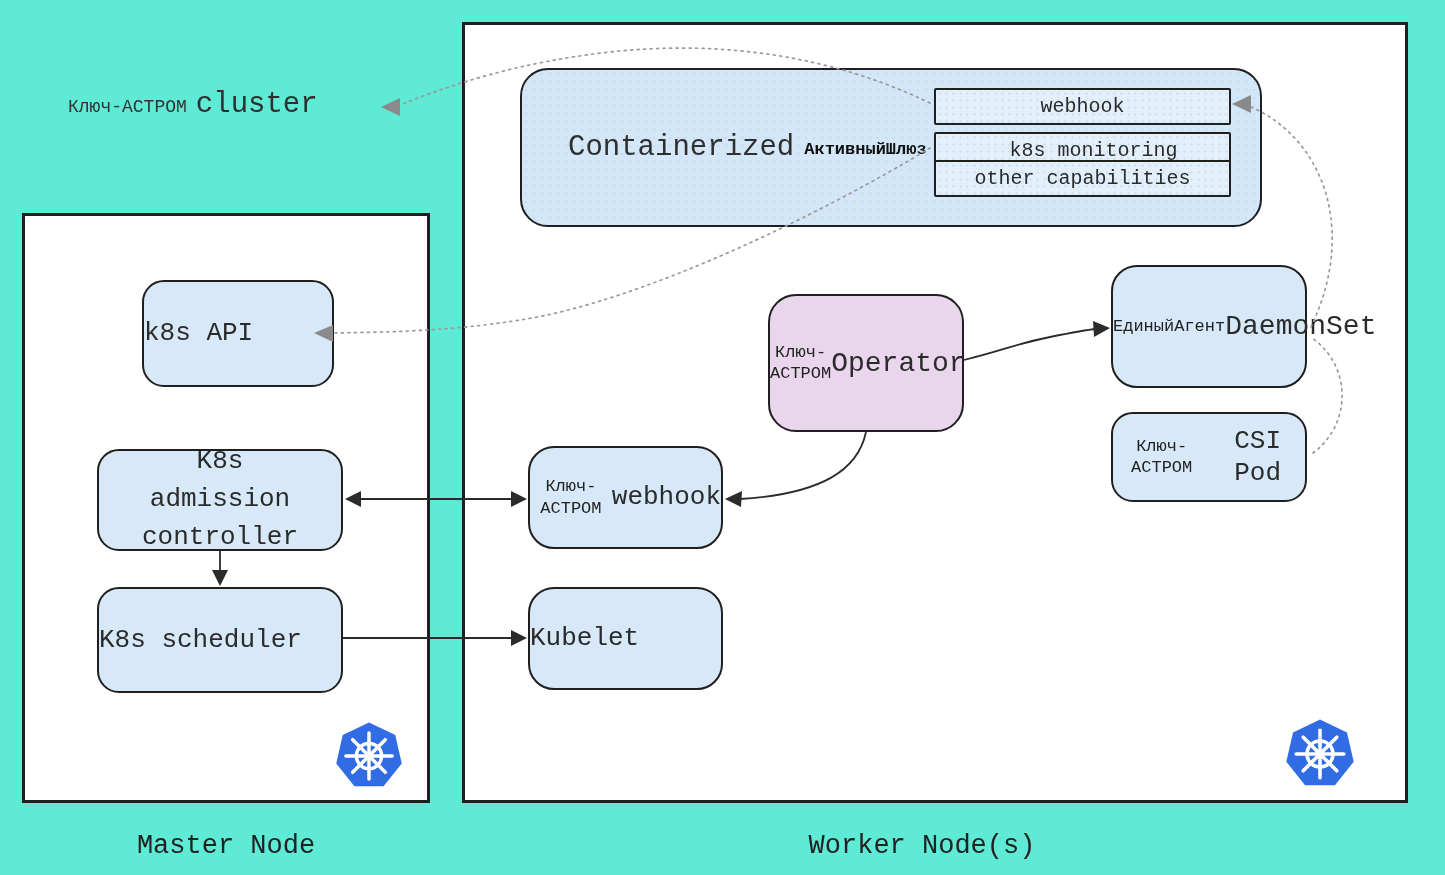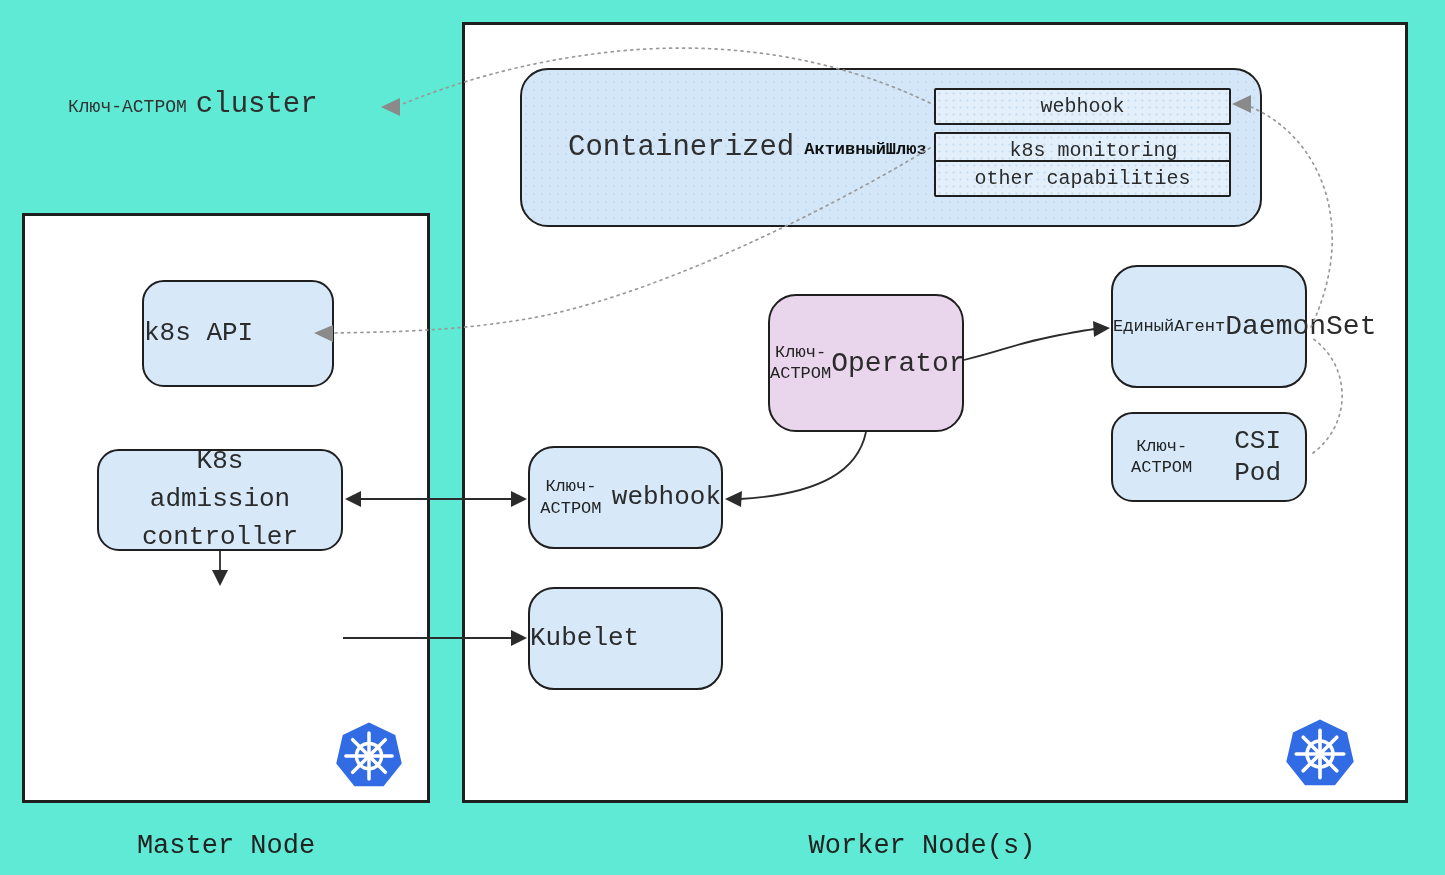--- a/index.html
+++ b/index.html
@@ -99,20 +99,23 @@
     <div class="capability" style="top:18px;">webhook</div>
     <div class="capability" style="top:62px;padding-left:22px;">k8s monitoring</div>
     <div class="capability" style="top:90px;">other capabilities</div>
   </div>
 
   <div class="node" style="left:142px;top:280px;width:192px;height:107px;">
     <span class="big">k8s API</span>
   </div>
   <div class="node" style="left:97px;top:449px;width:246px;height:102px;padding:0 28px;">
     <span class="big" style="line-height:1.45;">K8s admission controller</span>
+  </div>
+  <div class="node" style="left:97px;top:587px;width:246px;height:106px;">
+    <span class="big">K8s scheduler</span>
   </div>
 
   <div class="node" style="left:528px;top:446px;width:195px;height:103px;border-radius:26px;">
     <span class="small">Ключ-АСТРОМ</span>
     <span class="big">webhook</span>
   </div>
   <div class="node" style="left:528px;top:587px;width:195px;height:103px;border-radius:26px;">
     <span class="big">Kubelet</span>
   </div>
   <div class="node pink" style="left:768px;top:294px;width:196px;height:138px;">

